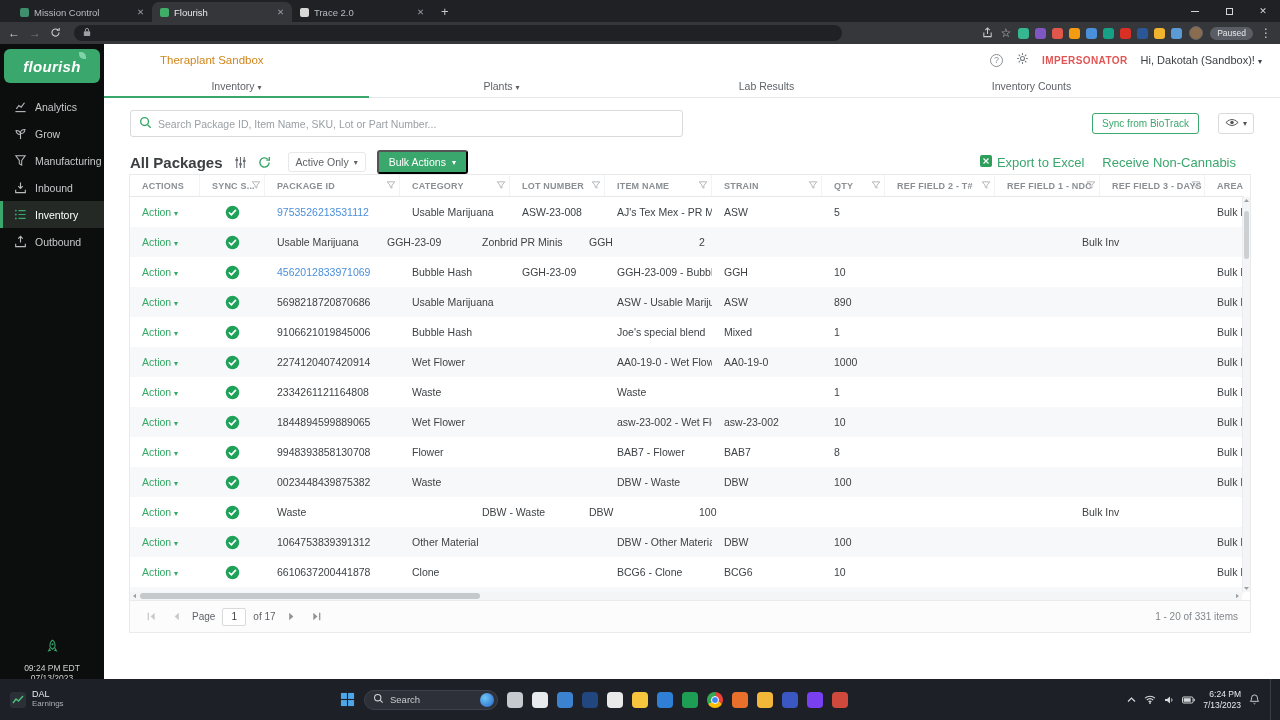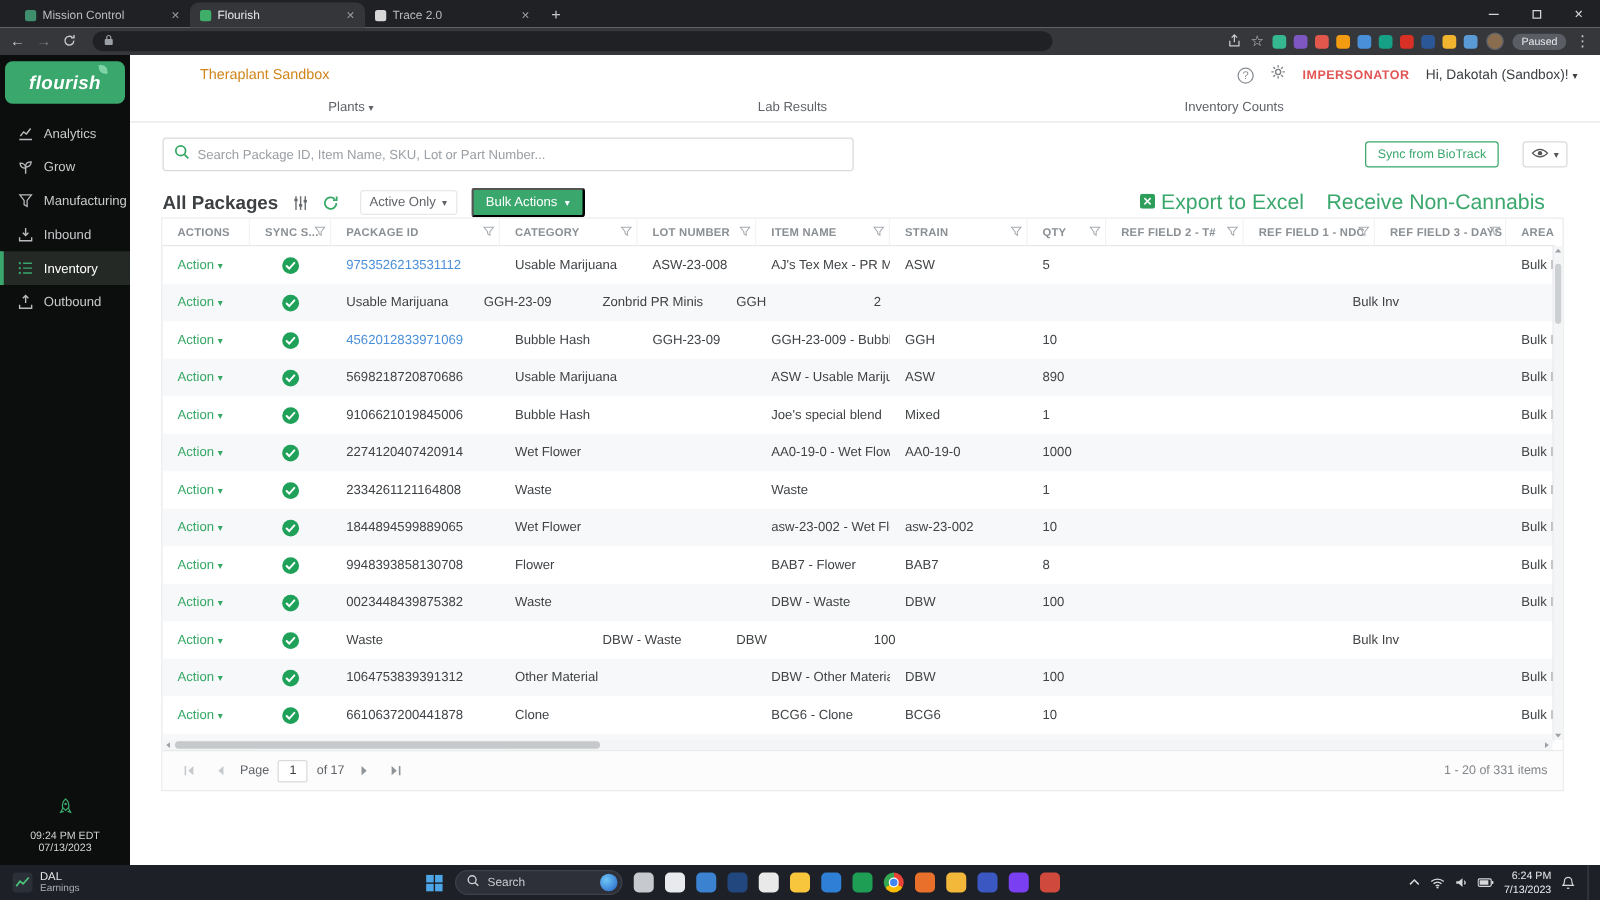--- a/index.html
+++ b/index.html
@@ -57,21 +57,21 @@
 .search-box input::placeholder{color:#9aa0a5}
 .search-right{margin-left:auto;display:flex;align-items:center;gap:19px}
 .btn-outline-green{border:1px solid #3aa76d;color:#3aa76d;font-size:10px;padding:4px 9px;border-radius:3px;background:#fff}
 .eye-ctl{display:flex;align-items:center;gap:4px;border:1px solid #d8dadc;border-radius:3px;padding:4px 6px;color:#555;font-size:8px;background:#fff}
 .toolbar{display:flex;align-items:center;margin:13px 44px 0 26px;height:24px;gap:11px}
 .pkg-title{font-size:15px;font-weight:bold;color:#3c4043}
 .icon-btn{display:flex;align-items:center}
 .active-only{display:flex;align-items:center;gap:5px;font-size:10.5px;color:#5f6368;margin-left:6px;border:1px solid #e6e8e9;border-radius:3px;padding:3px 7px}
 .btn-green{background:#3aa76d;color:#fff;font-size:10.5px;padding:4px 10px;border-radius:3px;display:flex;gap:6px;align-items:center}
 .toolbar-right{margin-left:auto;display:flex;gap:18px;align-items:center}
-.link-green{color:#3aa76d;font-size:17px;display:flex;align-items:center;gap:5px}
+.link-green{color:#3aa76d;font-size:13px;display:flex;align-items:center;gap:5px}
 
 .grid{position:absolute;left:25px;right:29px;top:130px;height:459px;border:1px solid #e8eaeb;background:#fff}
 .g-head{display:flex;height:22px;border-bottom:1px solid #e6e8e9;width:1114px;overflow:hidden;background:#fff}
 .g-hcell{position:relative;flex:none;font-size:9px;color:#8a8f94;font-weight:bold;line-height:22px;padding-left:12px;letter-spacing:.2px;border-right:1px solid #f2f3f4;white-space:nowrap;overflow:hidden}
 .g-filter{position:absolute;right:3px;top:5px;line-height:0}
 .g-body{width:1114px;height:397px;overflow:hidden}
 .g-row{display:flex;height:30px}
 .g-row:nth-child(even){background:#f7f8f9}
 .g-cell{flex:none;font-size:10.5px;color:#3f4346;line-height:30px;padding-left:12px;white-space:nowrap;overflow:hidden}
 .action-link{color:#35a865}
@@ -82,21 +82,21 @@
 .varrow{position:absolute;left:0;width:7px;text-align:center;line-height:0}
 .g-hscroll{position:absolute;left:0;right:8px;bottom:32px;height:8px;background:#f4f5f6}
 .g-hthumb{position:absolute;left:10px;top:1px;width:340px;height:6px;background:#c6c9cb;border-radius:3px}
 .harrow{position:absolute;top:1px;line-height:0}
 .g-pager{position:absolute;left:0;right:0;bottom:0;height:32px;border-top:1px solid #e8eaeb;display:flex;align-items:center;padding:0 12px;gap:7px;font-size:10px;color:#5f6368;background:#fcfcfc}
 .pg-btn{width:18px;height:18px;display:flex;align-items:center;justify-content:center;color:#c7cacd}
 .pg-btn.on{color:#8f9499}
 .pg-input{width:24px;height:18px;border:1px solid #d8dadc;border-radius:2px;text-align:center;font-size:10px;color:#3c4043;font-family:inherit}
 .pg-summary{margin-left:auto;color:#82878b;font-size:10px}
 
-.taskbar{position:absolute;left:0;right:0;bottom:0;height:28px;background:#1d2027;display:flex;align-items:flex-end;color:#e8eaed}
+.taskbar{position:absolute;left:0;right:0;bottom:0;height:41px;background:#1d2027;display:flex;align-items:flex-end;color:#e8eaed}
 .tb-widget{display:flex;align-items:center;gap:6px;padding:0 10px;height:100%}
 .tb-widget-icon{width:16px;height:16px;border-radius:3px;background:#2b2f38;display:flex;align-items:center;justify-content:center}
 .tb-widget-text .t1{font-size:9px;line-height:1.1}
 .tb-widget-text .t2{font-size:8px;color:#aab0b6;line-height:1.1}
 .tb-center{position:absolute;left:340px;display:flex;align-items:center;gap:9px;height:100%}
 .tb-search{display:flex;align-items:center;gap:6px;background:#2d3038;border:1px solid #3c4049;border-radius:11px;height:20px;padding:0 3px 0 8px;width:134px;font-size:9.5px;color:#c9ccd0}
 .tb-search-orb{width:14px;height:14px;border-radius:50%;margin-left:auto;background:radial-gradient(circle at 35% 35%,#6ec6f5,#2463c9)}
 .tb-app{width:16px;height:16px;border-radius:4px;flex:none}
 .tb-app.chrome{border-radius:50%;background:conic-gradient(#ea4335 0 33%,#fbbc05 0 66%,#34a853 0 100%);position:relative}
 .tb-app.chrome::after{content:"";position:absolute;inset:4px;border-radius:50%;background:#4285f4;border:1px solid #fff}
@@ -268,20 +268,23 @@
                   <path d="M7 1.2v2M7 10.8v2M1.2 7h2M10.8 7h2M2.9 2.9l1.4 1.4M9.7 9.7l1.4 1.4M11.1 2.9 9.7 4.3M4.3 9.7l-1.4 1.4"></path>
                 </g>
               </svg></span>
           <span class="impersonator">IMPERSONATOR</span>
           <span class="user-menu"><span>Hi, Dakotah (Sandbox)!</span> <span class="caret">▾</span></span>
         </div>
       </div>
 
       <div class="nav-tabs-row">
         <div class="nav-tabs" id="navtabs-mount">
+            <div class="nav-tab active">
+    <span class="ntlabel">Inventory</span> <span class="caret ntcaret">▾</span>
+  </div>
             <div class="nav-tab">
     <span class="ntlabel">Plants</span> <span class="caret ntcaret">▾</span>
   </div>
             <div class="nav-tab">
     <span class="ntlabel">Lab Results</span> 
   </div>
             <div class="nav-tab">
     <span class="ntlabel">Inventory Counts</span> 
   </div>
           </div>

